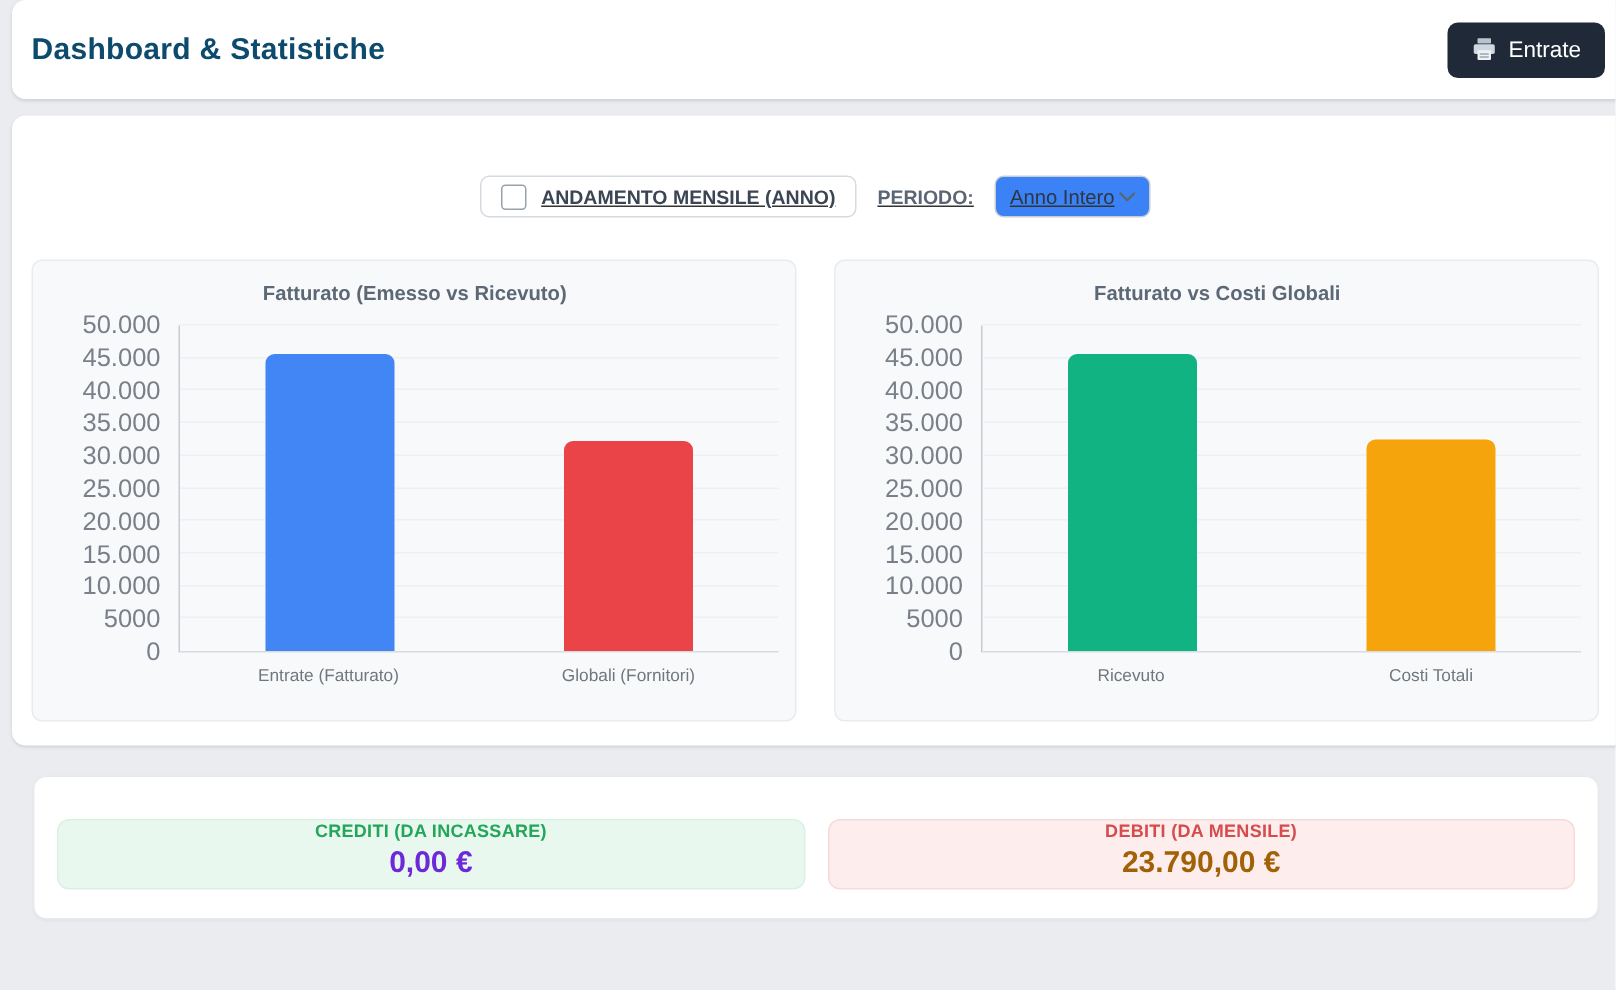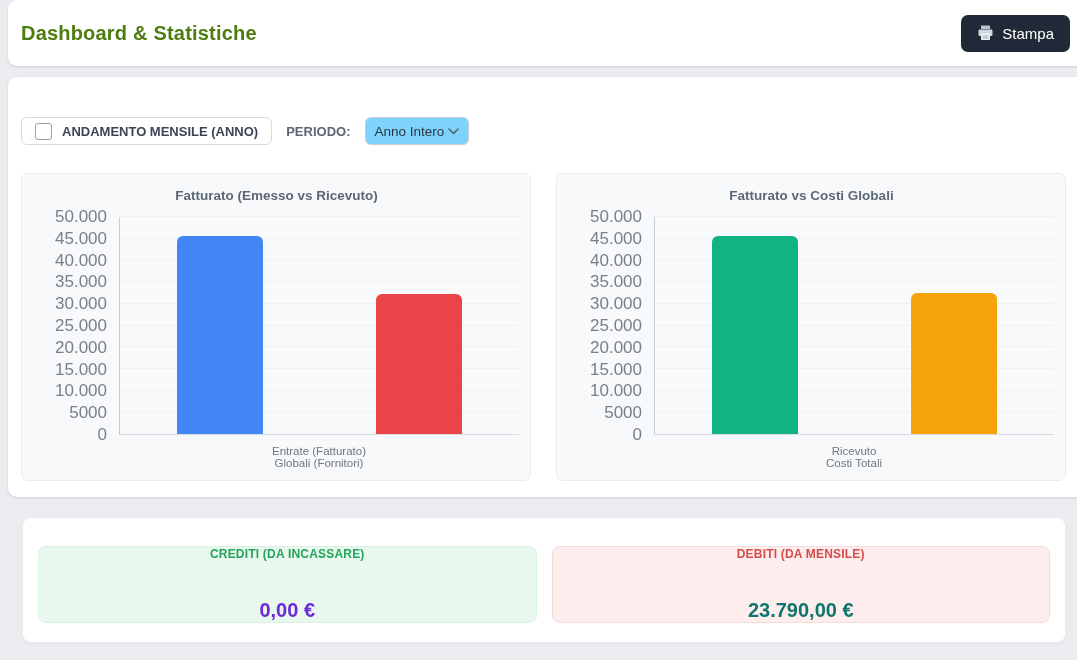--- a/index.html
+++ b/index.html
@@ -20,21 +20,21 @@
   
   .header-card {
     margin: 0 -10px 11px 8px;
     height: 66px;
     display: flex; align-items: center; justify-content: space-between;
     padding: 0 17px 0 13px;
   }
   .page-title {
     margin: 0;
     font-size: 20px; font-weight: bold;
-    color: #4d7c0f;
+    color: #0c4a6e;
     letter-spacing: .2px;
   }
   .print-btn {
     background: #1f2937; color: #fff;
     border: none; border-radius: 7px;
     height: 37px; padding: 0 16px;
     font-family: inherit; font-size: 15px;
     display: flex; align-items: center; gap: 8px;
     cursor: pointer;
   }
@@ -44,39 +44,39 @@
     margin: 0 -10px 20px 8px;
     height: 420px;
     padding: 21px 21px 0 13px;
   }
   .bi-heading {
     margin: 0 0 0 7px;
     font-size: 17.5px; font-weight: bold;
     color: #334155; letter-spacing: .3px;
   }
   .controls-row {
-    display: flex; justify-content: flex-start; align-items: center;
-    gap: 14px; margin-top: 19px; height: 28px;
+    display: flex; justify-content: center; align-items: center;
+    gap: 14px; margin-top: 19px; height: 28px; text-decoration: underline;
   }
   .checkbox-box {
     display: flex; align-items: center; gap: 10px;
     border: 1px solid #d6dae0; border-radius: 6px;
     height: 28px; padding: 0 13px; background: #fff; cursor: pointer;
   }
   .checkbox-box input[type="checkbox"] {
     appearance: none; -webkit-appearance: none;
     width: 17px; height: 17px; margin: 0;
     border: 1.5px solid #98a1ac; border-radius: 3px; background: #fff;
     cursor: pointer;
   }
   .checkbox-label { font-size: 13px; font-weight: bold; color: #3b4554; }
   .periodo-label { font-size: 13px; font-weight: bold; color: #5b6573; }
   .select-box {
     width: 104px; height: 28px;
-    border: 1px solid #c9ced5; border-radius: 6px; background: #7dd3fc;
+    border: 1px solid #c9ced5; border-radius: 6px; background: #3b82f6;
     display: flex; align-items: center; justify-content: space-between;
     padding: 0 9px; font-size: 13.5px; color: #2e3642; cursor: pointer;
   }
 
   
   .charts-row { display: flex; gap: 25px; margin-top: 28px; }
   .chart-panel {
     flex: 1; height: 308px;
     background: #f8f9fb;
     border: 1px solid #e9ebef; border-radius: 7px;
@@ -98,67 +98,67 @@
     border-left: 1px solid #c7ccd2;
     border-bottom: 1px solid #d8dbdf;
   }
   .gridline { position: absolute; left: 0; right: 0; height: 1px; background: #eef0f3; }
   .bars-row {
     position: absolute; left: 0; right: 0; top: 0; bottom: 0;
     display: flex; align-items: flex-end;
   }
   .bar-cell { flex: 1; display: flex; justify-content: center; align-items: flex-end; height: 100%; }
   .bar { width: 86px; border-radius: 6px 6px 0 0; }
-  .xlabels { display: flex; margin-top: 10px; flex-direction: column; }
+  .xlabels { display: flex; margin-top: 10px; }
   .xlabel { flex: 1; text-align: center; font-size: 11.5px; color: #70777f; }
 
   
   .sit-card {
     margin: 0 11px 0 22px;
     border: 1px solid #e7eaee;
     box-shadow: 0 1px 2px rgba(16,24,40,.04);
     padding: 15px 15px 19px 15px;
   }
   .sit-title {
     display: flex; align-items: center; gap: 9px;
     font-size: 17.5px; font-weight: bold; color: #2d3c50; letter-spacing: .2px;
   }
   .sit-boxes { display: flex; gap: 15px; margin-top: 13px; }
   .sit-box {
-    flex: 1; height: 77px; border-radius: 8px;
-    display: flex; flex-direction: column; align-items: center; justify-content: space-between;
+    flex: 1; height: 47px; border-radius: 8px;
+    display: flex; flex-direction: column; align-items: center; justify-content: flex-start;
     gap: 3px;
   }
   .credit-box { background: #e9f8ef; border: 1px solid #d9f1e3; }
   .debit-box  { background: #fdeded; border: 1px solid #f6dbdb; }
   .sit-label { font-size: 12px; font-weight: bold; letter-spacing: .2px; }
   .sit-value { font-size: 20px; font-weight: bold; }
   .credit-box .sit-label { color: #23a55a; }
   .credit-box .sit-value { color: #6d28d9; }
   .debit-box .sit-label { color: #d64c4c; }
-  .debit-box .sit-value { color: #0f766e; }
+  .debit-box .sit-value { color: #a16207; }
 
   .icon svg { display: block; }
 </style>
 </head>
 <body>
 
 <div class="card header-card">
   <h1 class="page-title">Dashboard &amp; Statistiche</h1>
   <button class="print-btn">
     <span class="icon">
       <svg width="17" height="16" viewBox="0 0 17 16">
         <rect x="4" y="0.5" width="9" height="3.5" rx="0.5" fill="#b9c3cd"></rect>
         <rect x="1.5" y="4.5" width="14" height="6.5" rx="1.2" fill="#cfd8e0"></rect>
         <rect x="4" y="8.5" width="9" height="6.5" rx="0.7" fill="#eef2f5"></rect>
         <rect x="5.5" y="10.5" width="6" height="1" fill="#9aa7b1"></rect>
         <rect x="5.5" y="12.5" width="6" height="1" fill="#9aa7b1"></rect>
       </svg>
     </span>
-    <span>Stampa</span>
+    <span>Entrate</span>
   </button>
 </div>
 
 <div class="card main-card">
 
   <div class="controls-row">
     <label class="checkbox-box">
       <input type="checkbox" style="">
       <span class="checkbox-label">ANDAMENTO MENSILE (ANNO)</span>
     </label>

